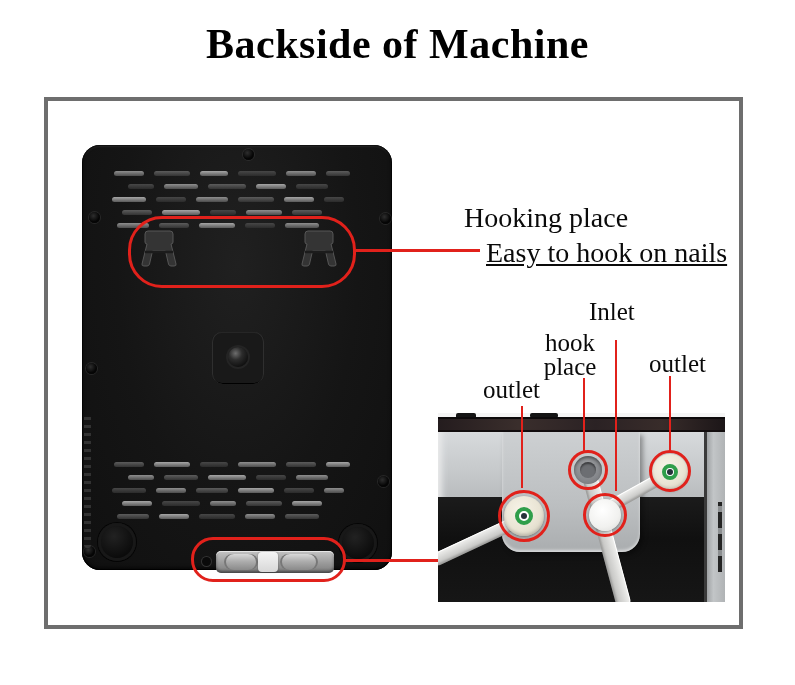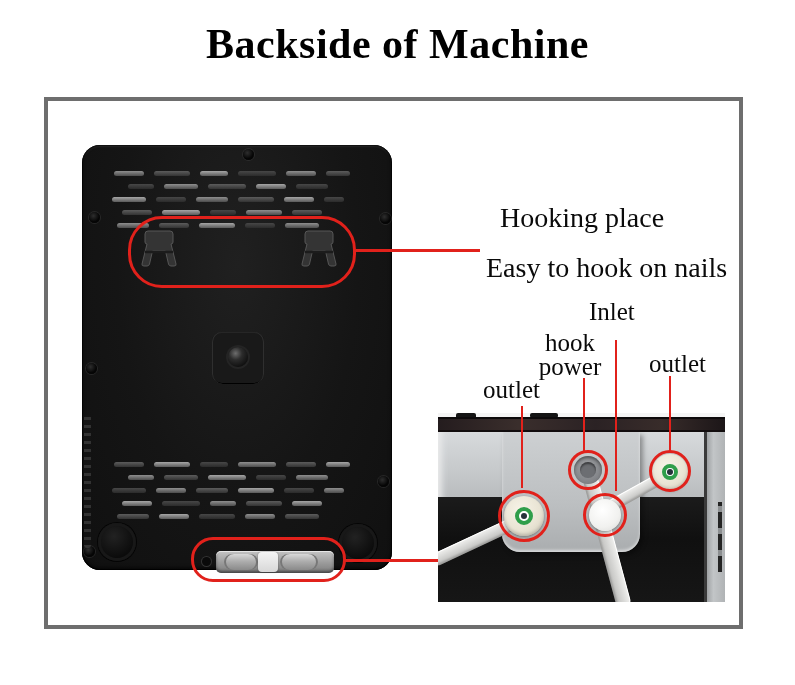--- a/index.html
+++ b/index.html
@@ -167,30 +167,30 @@
   <div class="recess">
     <div class="barrel" style="left:8px;width:34px;"></div>
     <div class="barrel" style="left:64px;width:38px;"></div>
     <div class="white-piece"></div>
   </div>
   <div class="recess-screw" style="left:120px;top:412px;"></div>
 </div>
 
 <div class="abs red-box" style="left:128px;top:216px;width:228px;height:72px;border-radius:34px;"></div>
 <div class="abs red-hline" style="left:356px;top:249px;width:124px;"></div>
-<div class="abs note-text" style="left:500px;top:202px;">Hooking place</div>
-<div class="abs note-text z-top" style="left:486px;top:252px;">Easy to hook on nails</div>
+<div class="abs note-text" style="left:464px;top:202px;">Hooking place</div>
+<div class="abs note-text z-top" style="left:486px;top:237px;text-decoration:underline;">Easy to hook on nails</div>
 
 <div class="abs red-box" style="left:191px;top:537px;width:155px;height:45px;border-radius:22px;"></div>
 <div class="abs red-hline" style="left:345px;top:559px;width:94px;"></div>
 
 <div class="abs small-label" style="left:589px;top:300px;">Inlet</div>
 <div class="abs small-label" style="left:532px;top:331px;width:76px;text-align:center;">
   <span style="display:block;">hook</span>
-  <span style="display:block;">power</span>
+  <span style="display:block;">place</span>
 </div>
 <div class="abs small-label" style="left:649px;top:352px;">outlet</div>
 <div class="abs small-label" style="left:483px;top:378px;">outlet</div>
 
 <div class="abs red-vline z-top" style="left:521px;top:406px;height:82px;"></div>
 <div class="abs red-vline z-top" style="left:583px;top:378px;height:73px;"></div>
 <div class="abs red-vline z-top" style="left:615px;top:340px;height:151px;"></div>
 <div class="abs red-vline z-top" style="left:669px;top:376px;height:75px;"></div>
 
 <div class="abs inset">

